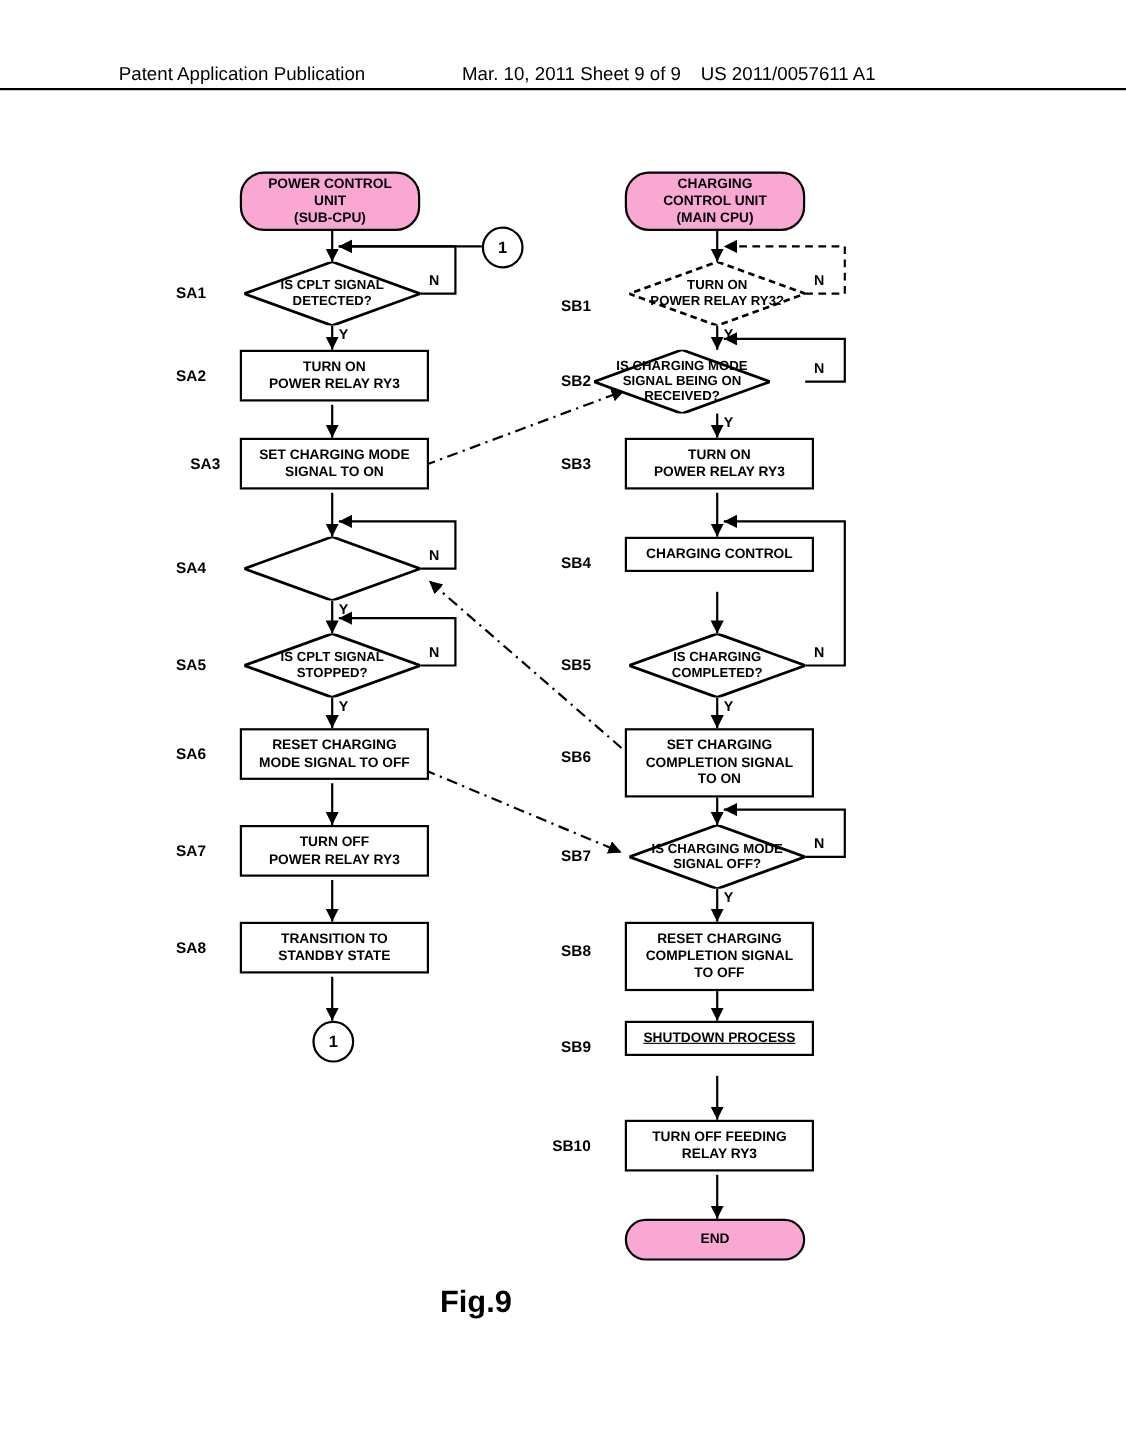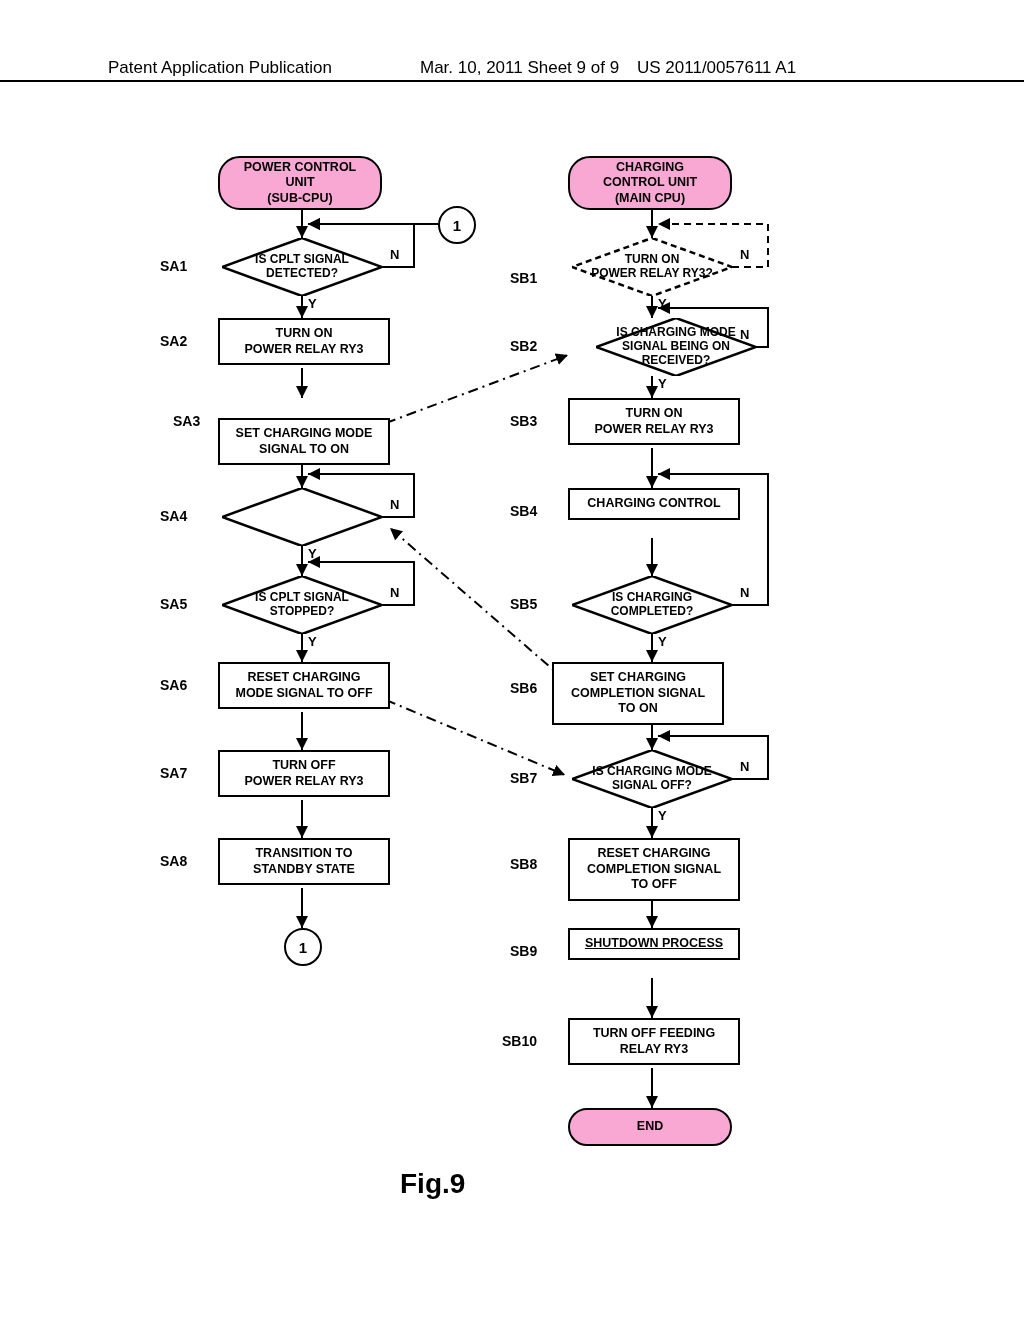--- a/index.html
+++ b/index.html
@@ -200,21 +200,21 @@
 <div class="edge-label" style="left:390px; top:97px;">N</div>
 <div class="edge-label" style="left:308px; top:146px;">Y</div>
 
 <div class="step-label" style="left:160px; top:183px;">SA2</div>
 <div class="process" style="left:218px; top:168px;">
   <span style="white-space:pre-line;">TURN ON
 POWER RELAY RY3</span>
 </div>
 
 <div class="step-label" style="left:173px; top:263px;">SA3</div>
-<div class="process" style="left:218px; top:248px;margin-top:20px;">
+<div class="process" style="left:218px; top:248px;">
   <span style="white-space:pre-line;">SET CHARGING MODE
 SIGNAL TO ON</span>
 </div>
 
 <div class="step-label" style="left:160px; top:358px;">SA4</div>
 <div class="decision" style="left:222px; top:338px;">
   <svg class="diamond">
         <polygon points="80,0 160,29 80,58 0,29" stroke="black" stroke-width="2.5" fill="white"></polygon>
       </svg>
 </div>
@@ -268,21 +268,21 @@
   <svg class="diamond">
         <polygon points="80,0 160,29 80,58 0,29" stroke="black" stroke-width="2.5" stroke-dasharray="6 4" fill="white"></polygon>
       </svg>
   <span class="decision-text" style="white-space:pre-line;">TURN ON
 POWER RELAY RY3?</span>
 </div>
 <div class="edge-label" style="left:740px; top:97px;">N</div>
 <div class="edge-label" style="left:658px; top:146px;">Y</div>
 
 <div class="step-label" style="left:510px; top:188px;">SB2</div>
-<div class="decision" style="left:596px; top:168px;">
+<div class="decision" style="left:540px; top:168px;">
   <svg class="diamond">
         <polygon points="80,0 160,29 80,58 0,29" stroke="black" stroke-width="2.5" fill="white"></polygon>
       </svg>
   <span class="decision-text">IS CHARGING MODE SIGNAL BEING ON RECEIVED?</span>
 </div>
 <div class="edge-label" style="left:740px; top:177px;">N</div>
 <div class="edge-label" style="left:658px; top:226px;">Y</div>
 
 <div class="step-label" style="left:510px; top:263px;">SB3</div>
 <div class="process" style="left:568px; top:248px;">
@@ -299,21 +299,21 @@
 <div class="decision" style="left:572px; top:426px;">
   <svg class="diamond">
         <polygon points="80,0 160,29 80,58 0,29" stroke="black" stroke-width="2.5" fill="white"></polygon>
       </svg>
   <span class="decision-text">IS CHARGING COMPLETED?</span>
 </div>
 <div class="edge-label" style="left:740px; top:435px;">N</div>
 <div class="edge-label" style="left:658px; top:484px;">Y</div>
 
 <div class="step-label" style="left:510px; top:530px;">SB6</div>
-<div class="process" style="left:552px; top:512px;">
+<div class="process" style="left:568px; top:512px;">
   <span style="white-space:pre-line;">SET CHARGING
 COMPLETION SIGNAL
 TO ON</span>
 </div>
 
 <div class="step-label" style="left:510px; top:620px;">SB7</div>
 <div class="decision" style="left:572px; top:600px;justify-content:center;">
   <svg class="diamond">
         <polygon points="80,0 160,29 80,58 0,29" stroke="black" stroke-width="2.5" fill="white"></polygon>
       </svg>

